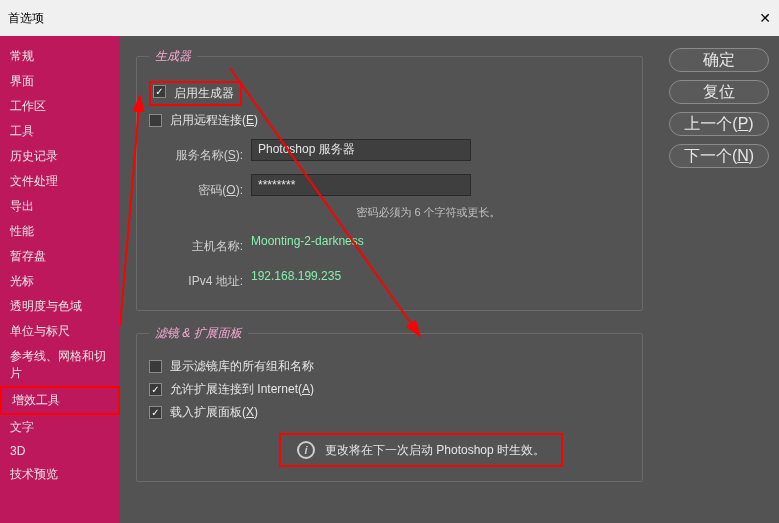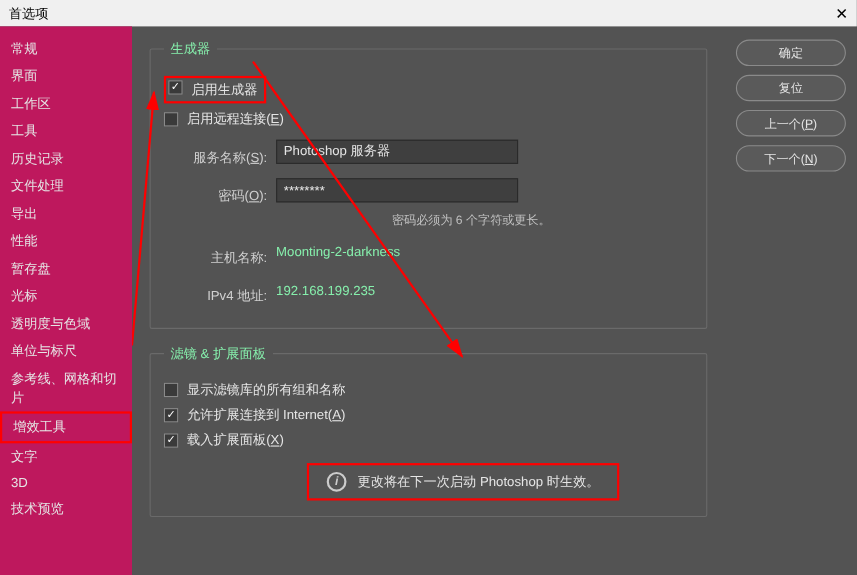--- a/index.html
+++ b/index.html
@@ -1,27 +1,27 @@
 <!DOCTYPE html>
 <html><head>
 <meta charset="utf-8">
 <style>
 * { box-sizing: border-box; margin: 0; padding: 0; font-family: "Microsoft YaHei", sans-serif; }
 body { background: #535353; color: #e5e5e5; font-size: 12px; width: 779px; height: 523px; overflow: hidden; }
-.titlebar { background: #f0f0f0; color: #000; height: 24px; display: flex; align-items: center; padding: 0 8px; justify-content: space-between; }
+.titlebar { background: #f0f0f0; color: #000; height: 36px; display: flex; align-items: center; padding: 0 8px; justify-content: space-between; }
 .titlebar .close { font-size: 14px; cursor: pointer; }
 .body { display: flex; height: calc(523px - 24px); }
 .sidebar { width: 120px; background: #be185d; padding-top: 8px; }
 .sidebar-item { padding: 4px 10px; cursor: pointer; }
 .sidebar-item.highlight { border: 2px solid red; }
 .main { flex: 1; padding: 12px 16px 0 16px; position: relative; }
 .right { width: 120px; padding: 12px 10px; display: flex; flex-direction: column; gap: 8px; }
-.btn { background: #5a5a5a; border: 1px solid #8a8a8a; border-radius: 14px; color: #e5e5e5; height: 24px; width: 100px; cursor: pointer; font-size: 11px; }
+.btn { background: #5a5a5a; border: 1px solid #8a8a8a; border-radius: 14px; color: #e5e5e5; height: 24px; width: 100px; cursor: pointer; font-size: 16px; }
 fieldset { border: 1px solid #6a6a6a; border-radius: 2px; padding: 10px 12px 14px 12px; margin-bottom: 14px; }
-legend { padding: 0 6px; color: #86efac; }
+legend { padding: 0 6px; color: #f9a8d4; font-style: italic; }
 .row { display: flex; align-items: center; margin: 6px 0; gap: 8px; }
 .label { width: 94px; text-align: right; color: #d0d0d0; margin-top: 12px; }
 .chk { width: 13px; height: 13px; background: #3a3a3a; border: 1px solid #8a8a8a; display: inline-flex; align-items: center; justify-content: center; }
 .chk.checked::after { content: "✓"; color: #fff; font-size: 10px; line-height: 1; }
 input.textfield { background: #3f3f3f; border: 1px solid #2a2a2a; color: #e5e5e5; height: 22px; padding: 0 6px; width: 220px; font-size: 12px; }
 .static { color: #86efac; }
 .hint { color: #c0c0c0; font-size: 11px; margin-left: 78px; text-align: center; }
 .redbox1 { border: 2px solid red; padding: 2px 6px 2px 2px; display: inline-flex; align-items: flex-start; gap: 8px; }
 .notice { border: 2px solid red; padding: 6px 16px; display: inline-flex; align-items: center; gap: 10px; margin-left: 130px; margin-top: 6px; }
 .info-icon { width: 18px; height: 18px; border: 2px solid #ccc; border-radius: 50%; display: inline-flex; align-items: center; justify-content: center; font-style: italic; font-weight: bold; font-size: 11px; color: #ccc; }

